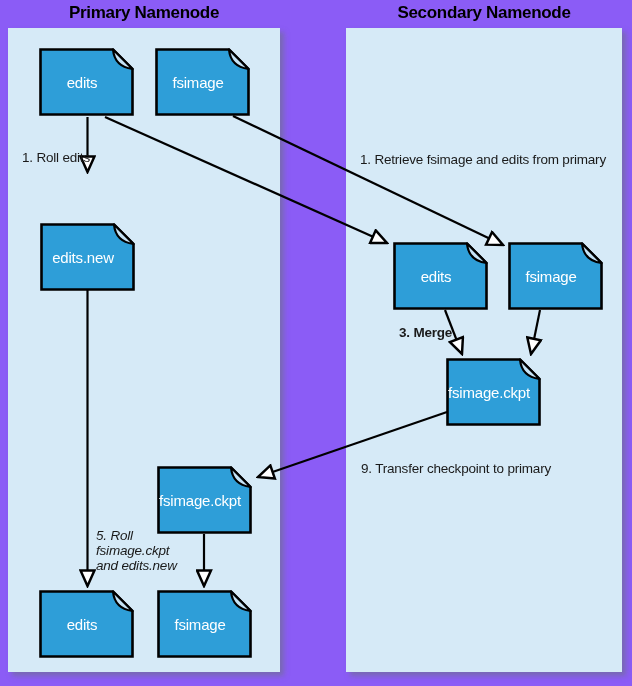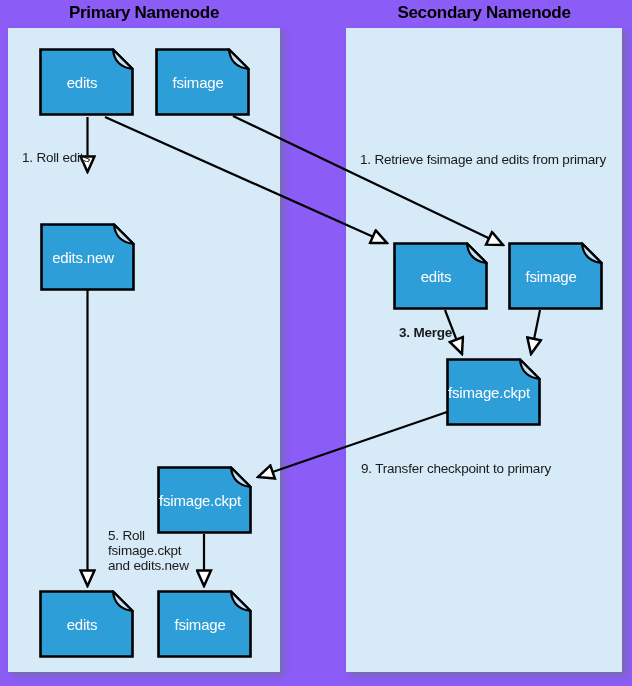--- a/index.html
+++ b/index.html
@@ -116,18 +116,18 @@
           <path d="M74,1.5 Q75.5,18.5 93.5,21 L74,1.5 Z" fill="#c6e3f6" stroke="#000000" stroke-width="2.2" stroke-linejoin="round"></path>
         </svg>
         <span class="lbl">fsimage.ckpt</span>
       </div>
     </div>
   <div id="labels-layer">
       <div class="step-label" style="left: 22px; top: 150px;">1. Roll edits</div>
       <div class="step-label" style="left: 360px; top: 152px;">1. Retrieve fsimage and edits from primary</div>
       <div class="step-label" style="left: 399px; top: 325px; font-weight: bold;">3. Merge</div>
       <div class="step-label" style="left: 361px; top: 461px;">9. Transfer checkpoint to primary</div>
-      <div class="step-label" style="left: 108px; top: 528px;">5. Roll
+      <div class="step-label" style="left: 96px; top: 528px; font-style: italic;">5. Roll
 fsimage.ckpt
 and edits.new</div>
     </div>
 
 </div>
 
 </body></html>

